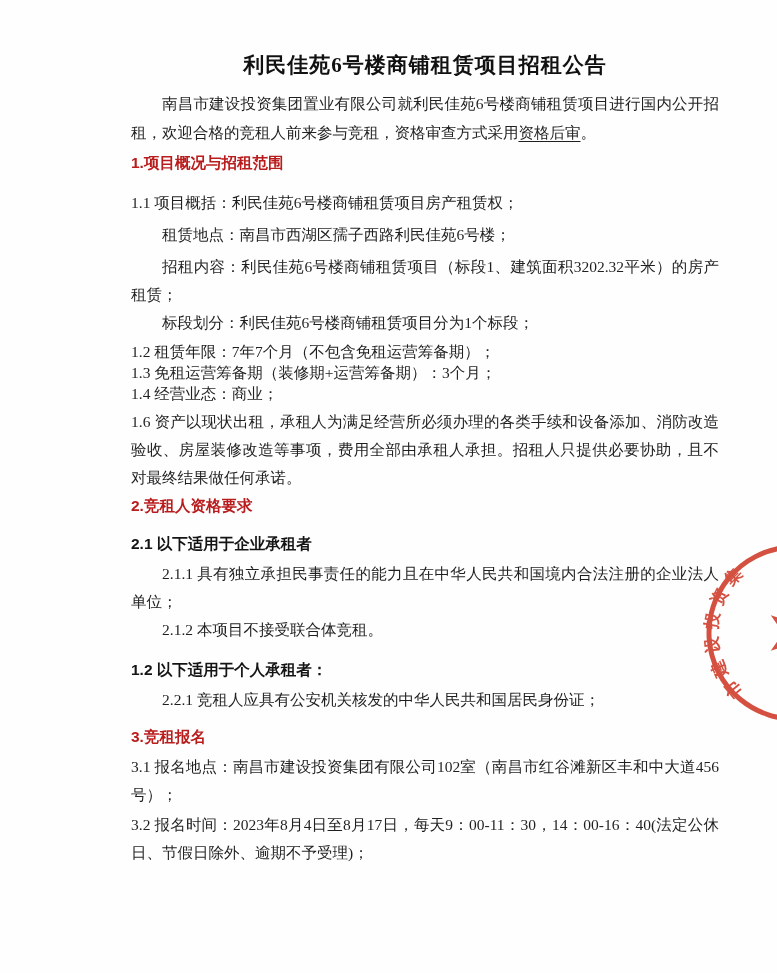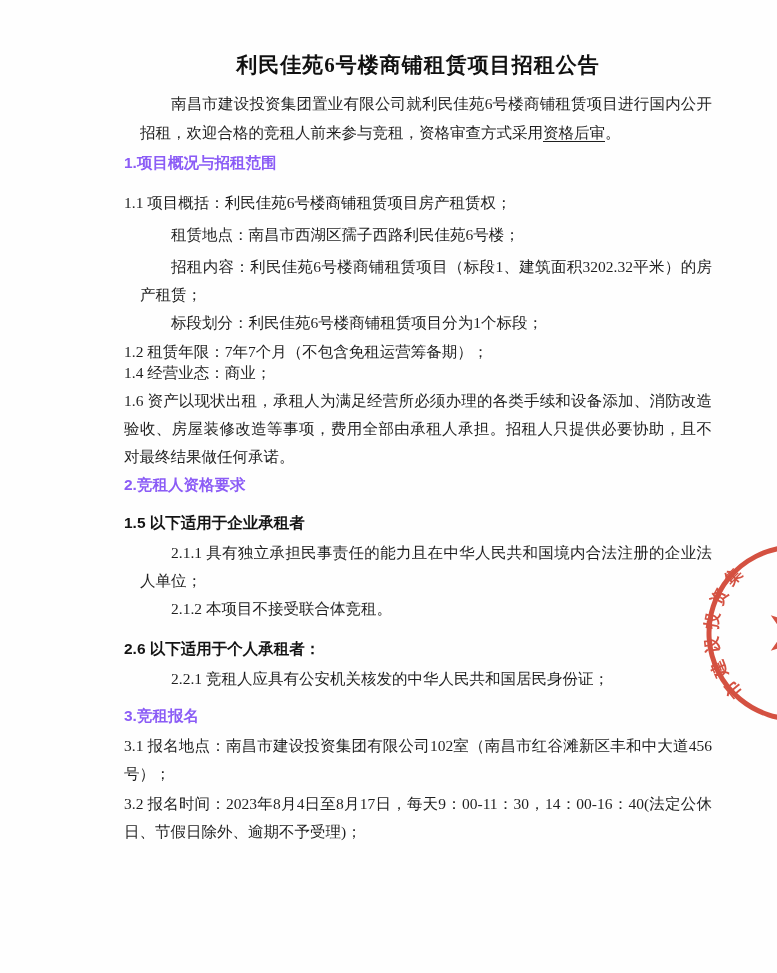--- a/index.html
+++ b/index.html
@@ -10,21 +10,21 @@
   }
   .page {
     position: relative;
     width: 777px; height: 973px;
     background: #fefefe;
     overflow: hidden;
     color: #1f1f1f;
   }
   .content {
     position: absolute;
-    left: 124px; top: 52px;
+    left: 131px; top: 52px;
     width: 588px;
   }
   .title {
     font-family: "Liberation Serif", "DejaVu Serif", serif;
     font-size: 21px;
     font-weight: bold;
     text-align: center;
     margin: 0;
     line-height: 26px;
     letter-spacing: 1px;
@@ -33,30 +33,30 @@
   .para {
     margin: 0;
     font-size: 15.5px;
     line-height: 24px;
     text-align: justify;
     color: #1f1f1f;
   }
   .k-intro   { line-height: 29px; margin-top: 12px; }
   .k-heading {
     font-family: "Liberation Sans", "DejaVu Sans", sans-serif;
-    font-weight: bold; line-height: 24px; color: #8b5cf6;
+    font-weight: bold; line-height: 24px; color: #b91c1c;
   }
   .k-subheading {
     font-family: "Liberation Sans", "DejaVu Sans", sans-serif;
     font-weight: bold; line-height: 24px; color: #141414;
   }
   .k-body      { line-height: 28px; }
   .k-tight     { line-height: 21px; }
   .k-semitight { line-height: 23px; }
-  .indent { text-indent: 2em; margin-left: 16px; }
+  .indent { text-indent: 2em; }
   .gap-xs { margin-top: 2px; }
   .gap-sm { margin-top: 4px; }
   .gap-md { margin-top: 14px; }
   .gap-lg { margin-top: 11px; }
   .u { text-decoration: underline; text-underline-offset: 3px; }
   .seal {
     position: absolute;
     left: 680px; top: 518px;
     opacity: 0.88;
   }
@@ -72,27 +72,28 @@
   <div class="content">
     <h1 class="title">利民佳苑6号楼商铺租赁项目招租公告</h1>
     <div id="doc-body">
         <p class="para k-intro indent gap-lg"><span>南昌市建设投资集团置业有限公司就利民佳苑6号楼商铺租赁项目进行国内公开招租，欢迎合格的竞租人前来参与竞租，资格审查方式采用</span><span class="u">资格后审</span><span>。</span></p>
         <p class="para k-heading gap-sm"><span>1.项目概况与招租范围</span></p>
         <p class="para k-body gap-md"><span>1.1 项目概括：利民佳苑6号楼商铺租赁项目房产租赁权；</span></p>
         <p class="para k-body indent gap-sm"><span>租赁地点：南昌市西湖区孺子西路利民佳苑6号楼；</span></p>
         <p class="para k-body indent gap-sm"><span>招租内容：利民佳苑6号楼商铺租赁项目（标段1、建筑面积3202.32平米）的房产租赁；</span></p>
         <p class="para k-body indent"><span>标段划分：利民佳苑6号楼商铺租赁项目分为1个标段；</span></p>
         <p class="para k-tight gap-sm"><span>1.2 租赁年限：7年7个月（不包含免租运营筹备期）；</span></p>
+        <p class="para k-tight"><span>1.3 免租运营筹备期（装修期+运营筹备期）：3个月；</span></p>
         <p class="para k-tight"><span>1.4 经营业态：商业；</span></p>
         <p class="para k-body gap-sm"><span>1.6 资产以现状出租，承租人为满足经营所必须办理的各类手续和设备添加、消防改造验收、房屋装修改造等事项，费用全部由承租人承担。招租人只提供必要协助，且不对最终结果做任何承诺。</span></p>
         <p class="para k-heading gap-xs"><span>2.竞租人资格要求</span></p>
-        <p class="para k-subheading gap-md"><span>1.5 以下适用于企业承租者</span></p>
+        <p class="para k-subheading gap-md"><span>2.1 以下适用于企业承租者</span></p>
         <p class="para k-body indent gap-sm"><span>2.1.1 具有独立承担民事责任的能力且在中华人民共和国境内合法注册的企业法人单位；</span></p>
         <p class="para k-body indent"><span>2.1.2 本项目不接受联合体竞租。</span></p>
-        <p class="para k-subheading gap-md"><span>2.6 以下适用于个人承租者：</span></p>
+        <p class="para k-subheading gap-md"><span>1.2 以下适用于个人承租者：</span></p>
         <p class="para k-body indent gap-sm"><span>2.2.1 竞租人应具有公安机关核发的中华人民共和国居民身份证；</span></p>
         <p class="para k-heading gap-lg"><span>3.竞租报名</span></p>
         <p class="para k-body gap-sm"><span>3.1 报名地点：南昌市建设投资集团有限公司102室（南昌市红谷滩新区丰和中大道456号）；</span></p>
         <p class="para k-body gap-xs"><span>3.2 报名时间：2023年8月4日至8月17日，每天9：00-11：30，14：00-16：40(法定公休日、节假日除外、逾期不予受理)；</span></p>
       </div>
   </div>
 
   <svg class="seal" width="230" height="230" viewBox="0 0 230 230" aria-hidden="true" style="color: rgb(207, 58, 40);">
     <g transform="rotate(18 115 115)">
       <circle cx="115" cy="115" r="86" fill="none" stroke="currentColor" stroke-width="5"></circle>

